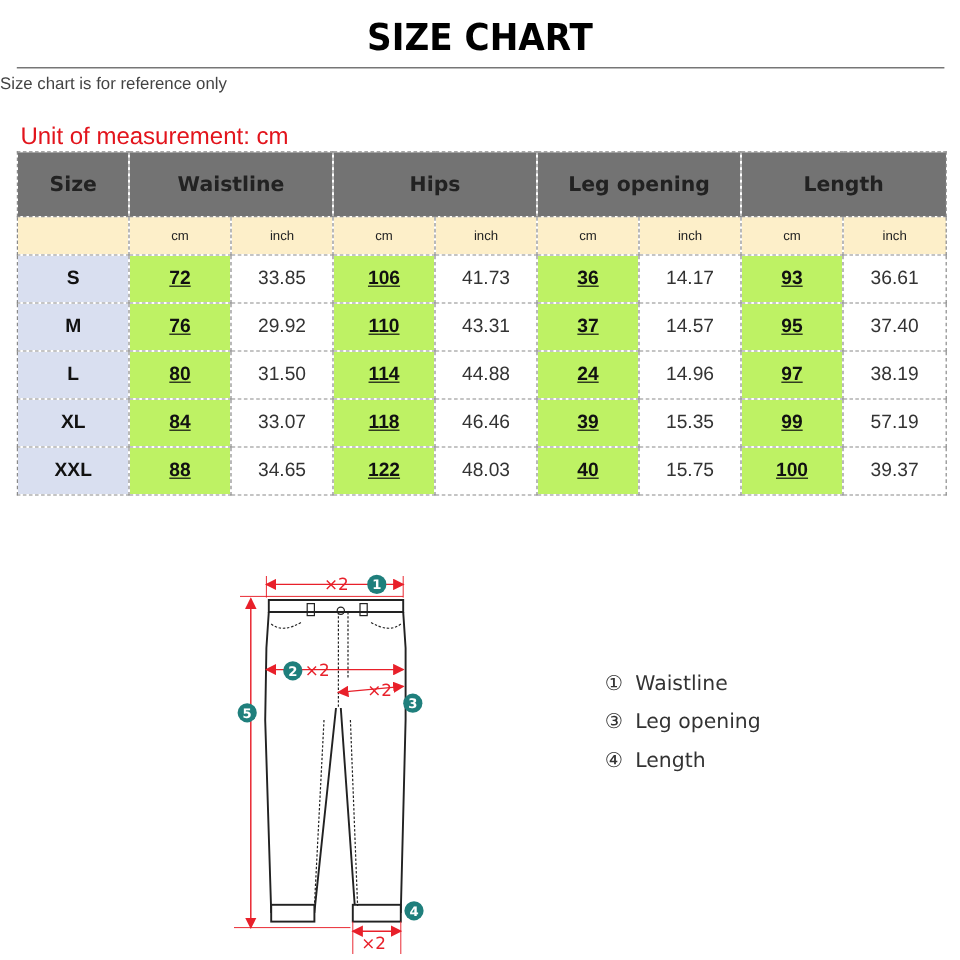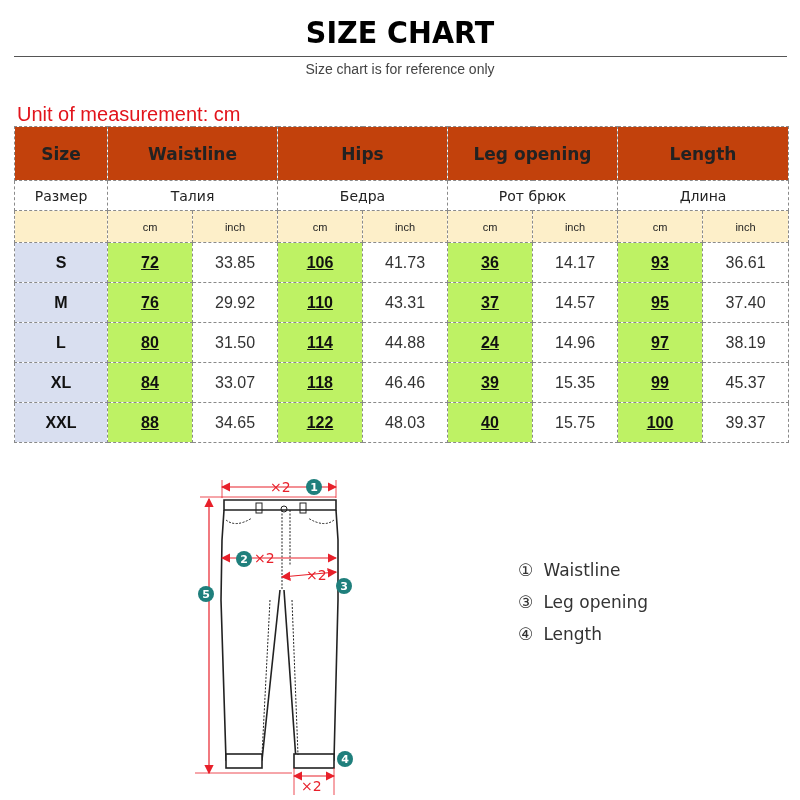--- a/index.html
+++ b/index.html
@@ -1,31 +1,31 @@
 <!DOCTYPE html>
 <html><head>
 <meta charset="utf-8">
 <style>
   html, body { margin:0; padding:0; background:#ffffff; }
   body { width:800px; height:800px; position:relative; overflow:hidden; font-family:"Liberation Sans", sans-serif; }
   .title { position:absolute; left:0; top:14px; width:800px; text-align:center; font-family:"DejaVu Sans", sans-serif; font-weight:bold; font-size:31px; letter-spacing:0px; color:#000; transform:scaleX(0.92); }
   .rule { position:absolute; left:14px; top:56px; width:773px; height:1px; background:#555; }
-  .subtitle { position:absolute; left:0; top:61px; width:800px; text-align:center; font-size:14px; color:#444; }
+  .subtitle { position:absolute; left:0; top:61px; width:800px; font-size:14px; color:#444; }
   .unit { position:absolute; left:17px; top:103px; font-size:20px; color:#e2141c; }
   table.sz { position:absolute; left:14px; top:126px; border-collapse:collapse; table-layout:fixed; width:774px; }
   table.sz td { border:1px dashed #8a8a8a; text-align:center; padding:0; color:#222; overflow:hidden; white-space:nowrap; }
-  .h1 td { height:53px; background:#c2410c; font-family:"DejaVu Sans", sans-serif; font-weight:bold; font-size:17px; color:#111; }
+  .h1 td { height:53px; background:#737373; font-family:"DejaVu Sans", sans-serif; font-weight:bold; font-size:17px; color:#111; }
   .h2 td { height:29px; background:#fff; font-family:"DejaVu Sans", sans-serif; font-size:14px; color:#333; }
   .h3 td { height:31px; background:#fdefc9; font-size:11px; color:#333; }
   .dr td { height:39px; font-size:16px; }
   .dr td.size { background:#d9dff0; font-weight:bold; color:#111; }
   .dr td.cm { background:#bef264; font-weight:bold; color:#111;text-decoration:underline; }
   .dr td.in { background:#fff; color:#333; }
   .diagram { position:absolute; left:190px; top:470px; width:180px; height:330px; }
-  .legend { position:absolute; left:518px; top:558px; font-family:"DejaVu Sans", sans-serif; font-size:17px; color:#333; }
+  .legend { position:absolute; left:504px; top:558px; font-family:"DejaVu Sans", sans-serif; font-size:17px; color:#333; }
   .legend div { height:32px; line-height:24px; }
   .legend .num { display:inline-block; width:20px; font-size:17px; }
 </style>
 </head>
 <body>
 
 <div class="title">SIZE CHART</div>
 <div class="rule"></div>
 <div class="subtitle">Size chart is for reference only</div>
 <div class="unit">Unit of measurement: cm</div>
@@ -42,27 +42,20 @@
       <col style="width:85px">
       <col style="width:86px">
   </colgroup>
   <tbody>
       <tr class="h1">
     <td>Size</td>
     <td colspan="2">Waistline</td>
     <td colspan="2">Hips</td>
     <td colspan="2">Leg opening</td>
     <td colspan="2">Length</td>
-  </tr>
-  <tr class="h2">
-    <td>Размер</td>
-    <td colspan="2">Талия</td>
-    <td colspan="2">Бедра</td>
-    <td colspan="2">Рот брюк</td>
-    <td colspan="2">Длина</td>
   </tr>
   <tr class="h3">
     <td></td>
     <td>cm</td>
     <td>inch</td>
     <td>cm</td>
     <td>inch</td>
     <td>cm</td>
     <td>inch</td>
     <td>cm</td>
@@ -103,21 +96,21 @@
   </tr>
   <tr class="dr">
     <td class="size">XL</td>
     <td class="cm">84</td>
     <td class="in">33.07</td>
     <td class="cm">118</td>
     <td class="in">46.46</td>
     <td class="cm">39</td>
     <td class="in">15.35</td>
     <td class="cm">99</td>
-    <td class="in">45.37</td>
+    <td class="in">57.19</td>
   </tr>
   <tr class="dr">
     <td class="size">XXL</td>
     <td class="cm">88</td>
     <td class="in">34.65</td>
     <td class="cm">122</td>
     <td class="in">48.03</td>
     <td class="cm">40</td>
     <td class="in">15.75</td>
     <td class="cm">100</td>

